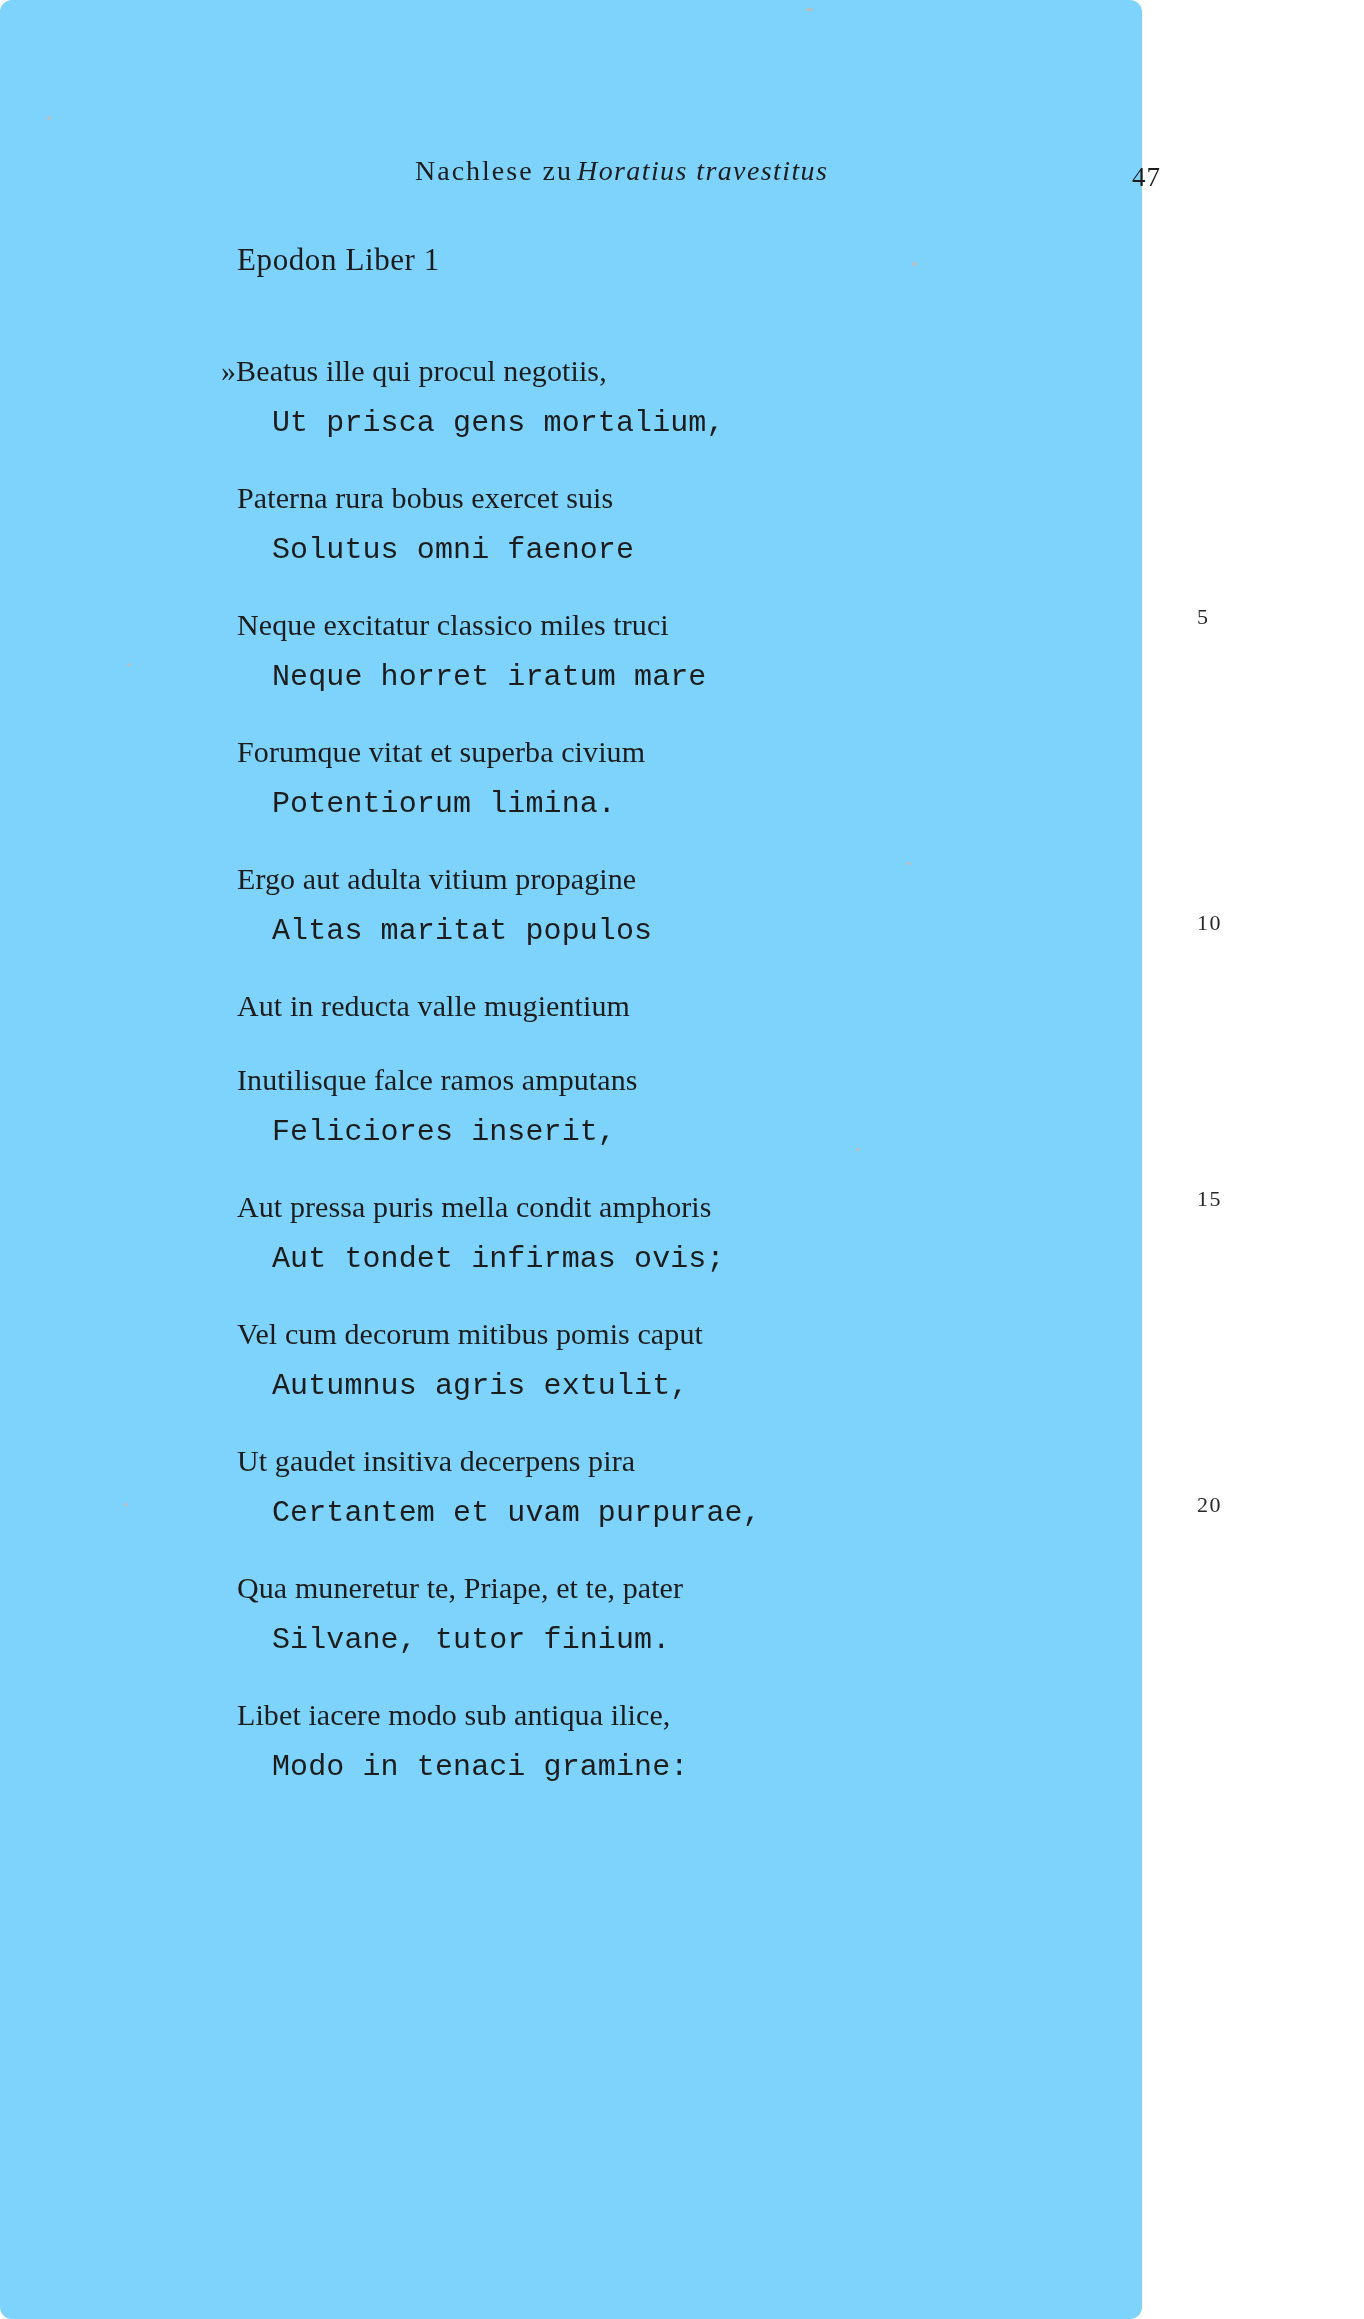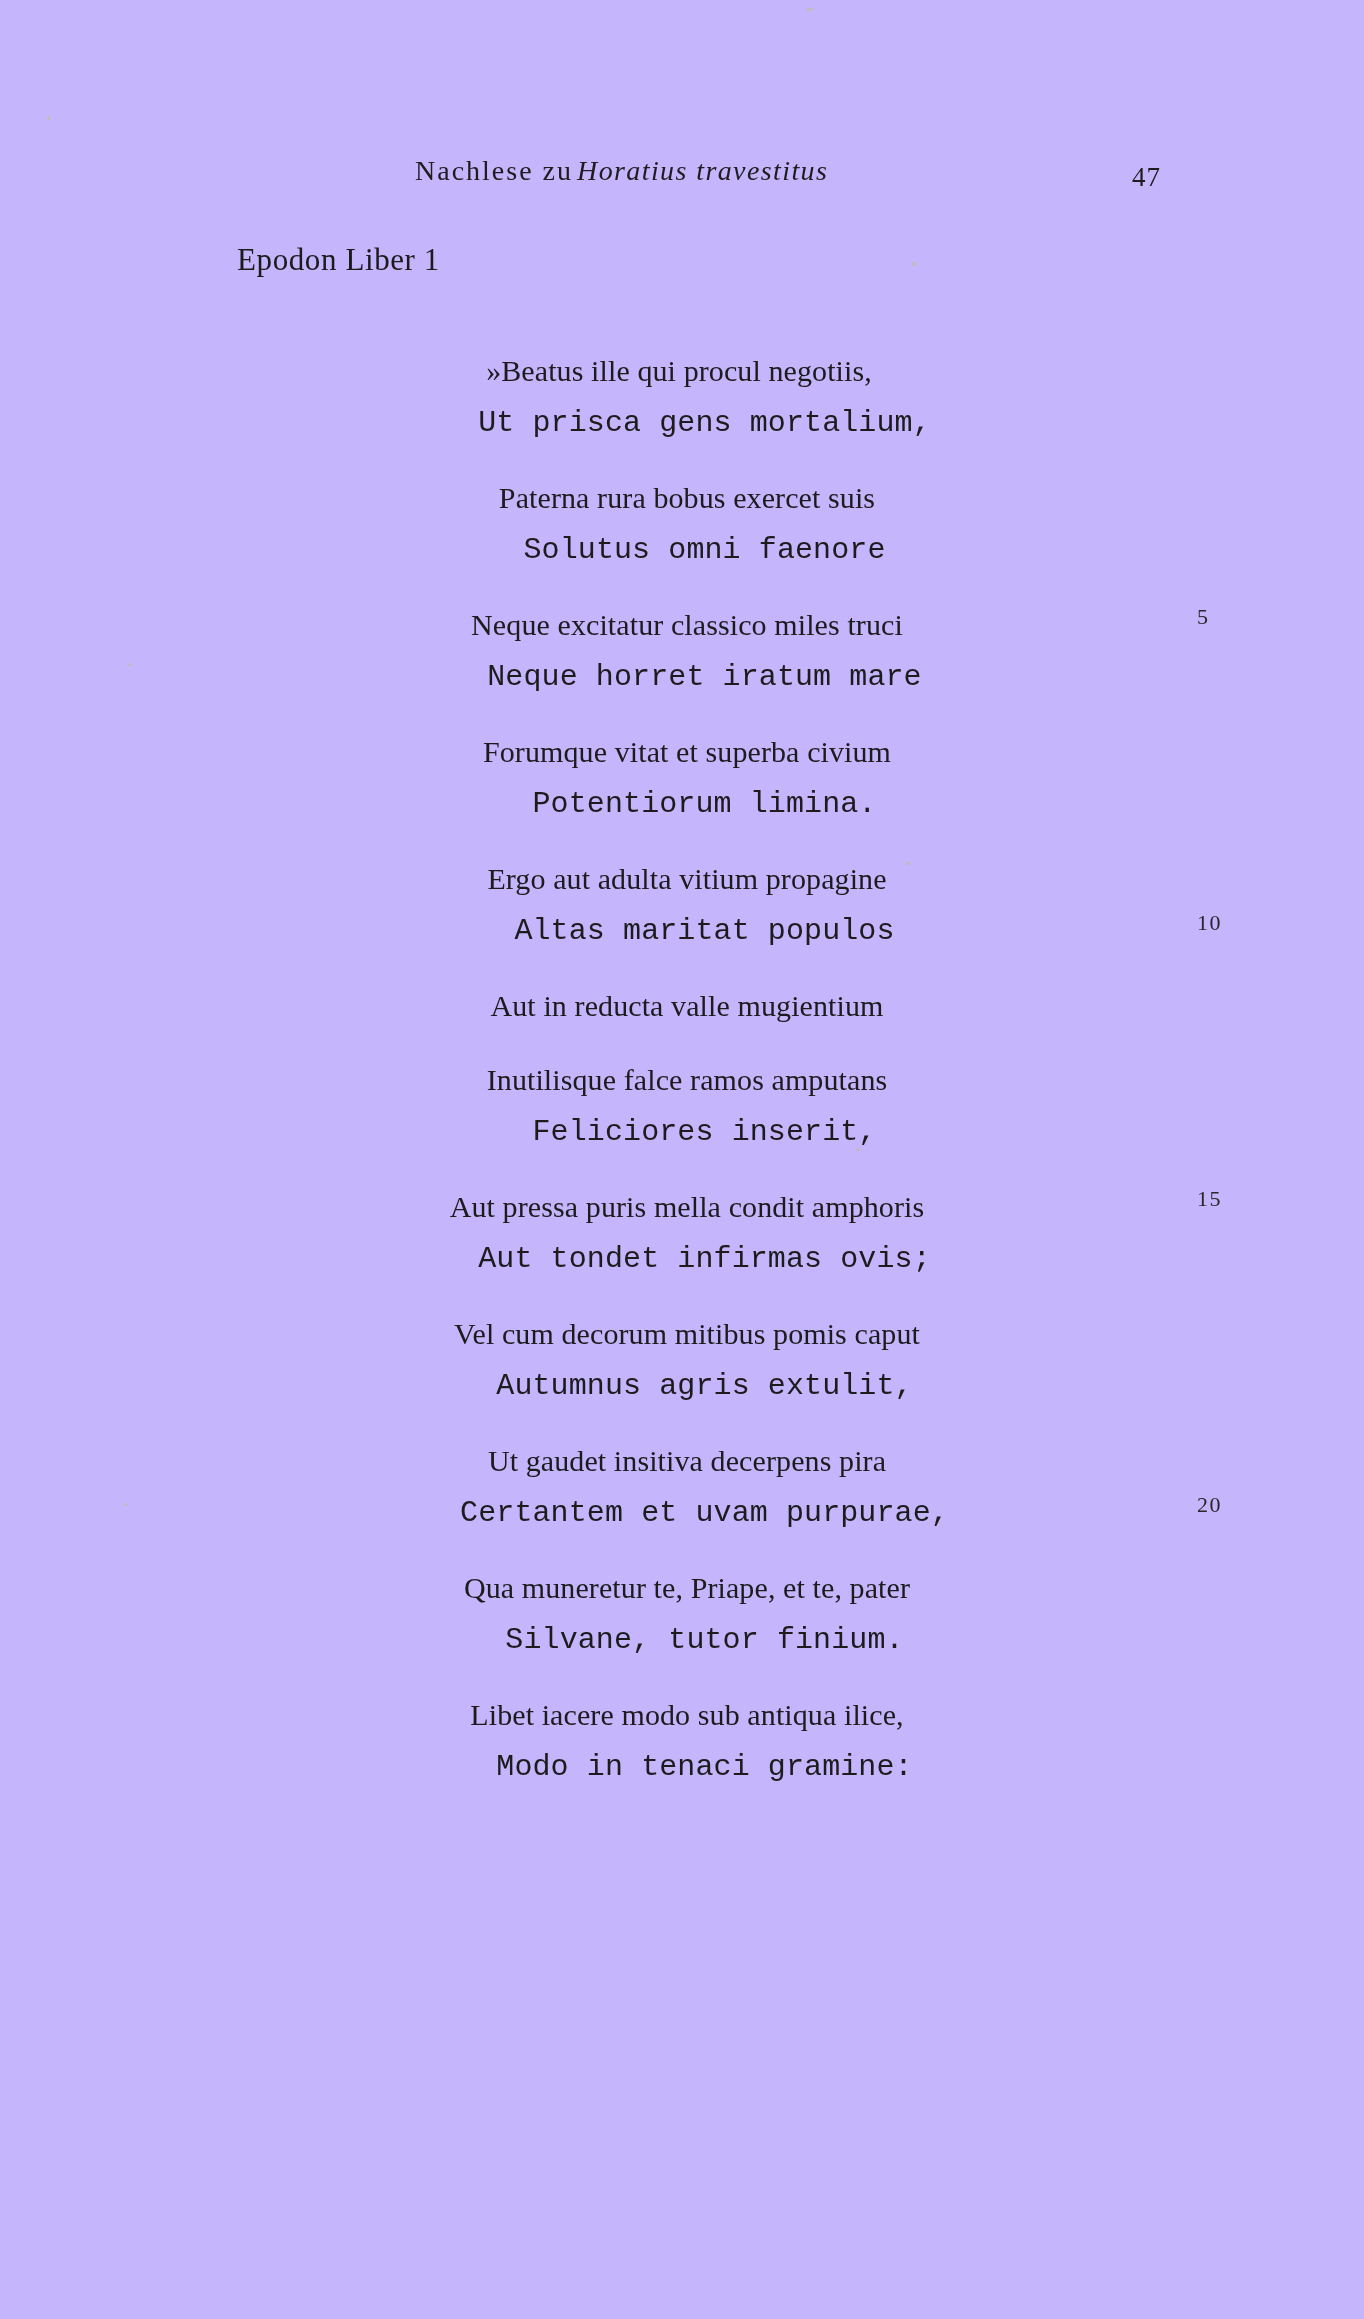--- a/index.html
+++ b/index.html
@@ -12,23 +12,24 @@
     height: 2319px;
     position: relative;
     font-family: "Liberation Serif", serif;
     color: #1b1b1b;
     overflow: hidden;
   }
   .page {
     position: absolute;
     left: 0;
     top: 0;
-    width: 1364px;
+    width: 1142px;
     height: 2319px;
-    background: #c4b5fd;
+    background: #7dd3fc;
+    border-radius: 12px;
   }
   
   .speck {
     position: absolute;
     background: #bdbdbd;
     border-radius: 50%;
   }
   .speck.s1 { left: 806px; top: 8px;  width: 7px;  height: 3px; }
   .speck.s2 { left: 47px;  top: 116px; width: 4px; height: 4px; }
   .speck.s3 { left: 912px; top: 262px; width: 5px; height: 4px; }
@@ -73,21 +74,20 @@
     top: 242px;
     font-size: 31px;
     letter-spacing: 0.6px;
     color: #1b1b1b;
   }
   .poem {
     position: absolute;
     left: 237px;
     top: 344px;
     width: 900px;
-    text-align: center;
   }
   .stanza {
     margin-bottom: 21px;
     position: relative;
   }
   .line {
     font-size: 30px;
     line-height: 53px;
     letter-spacing: 0.1px;
     white-space: nowrap;

